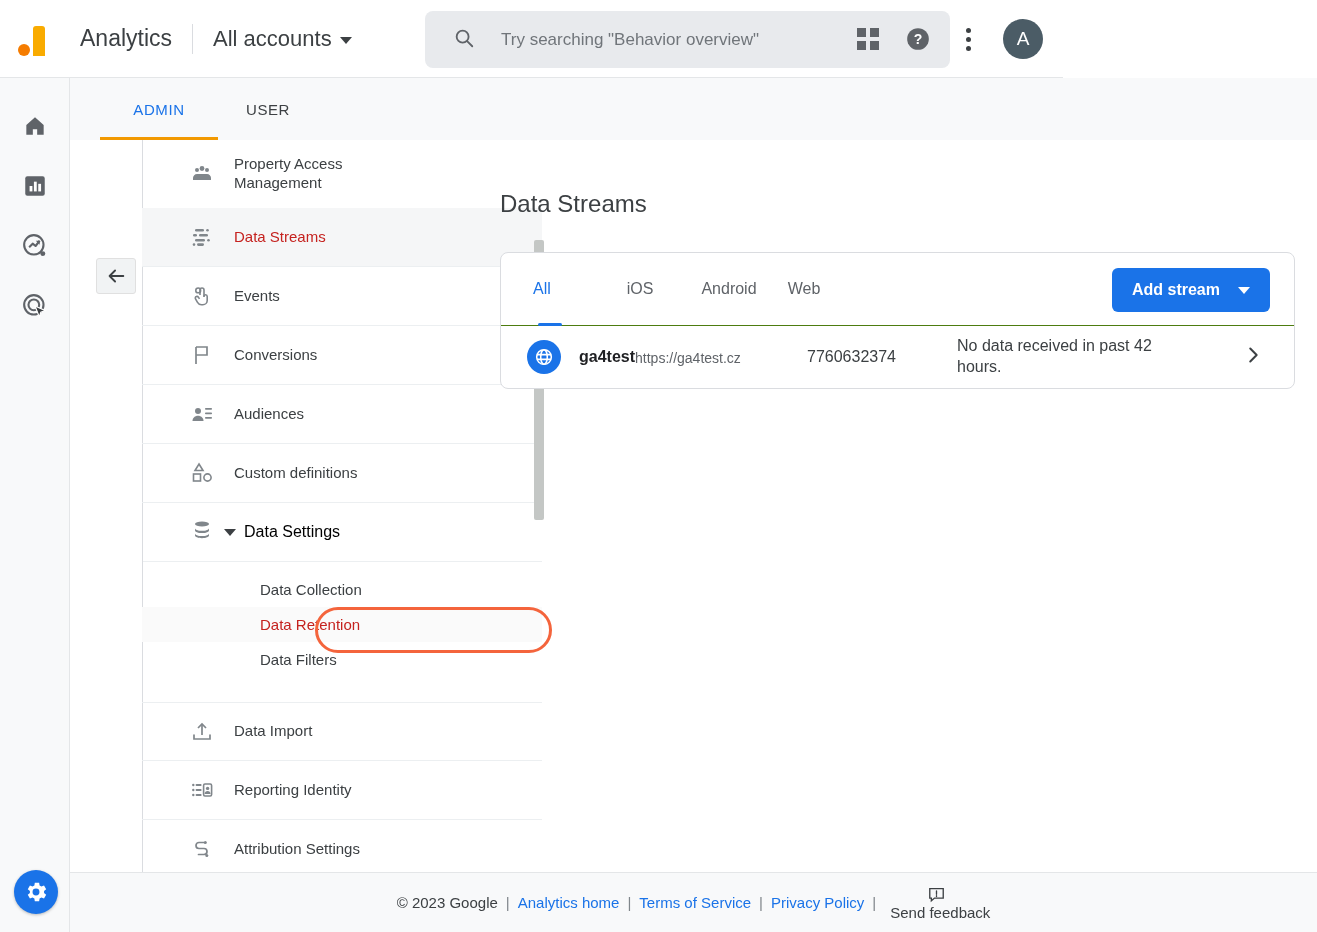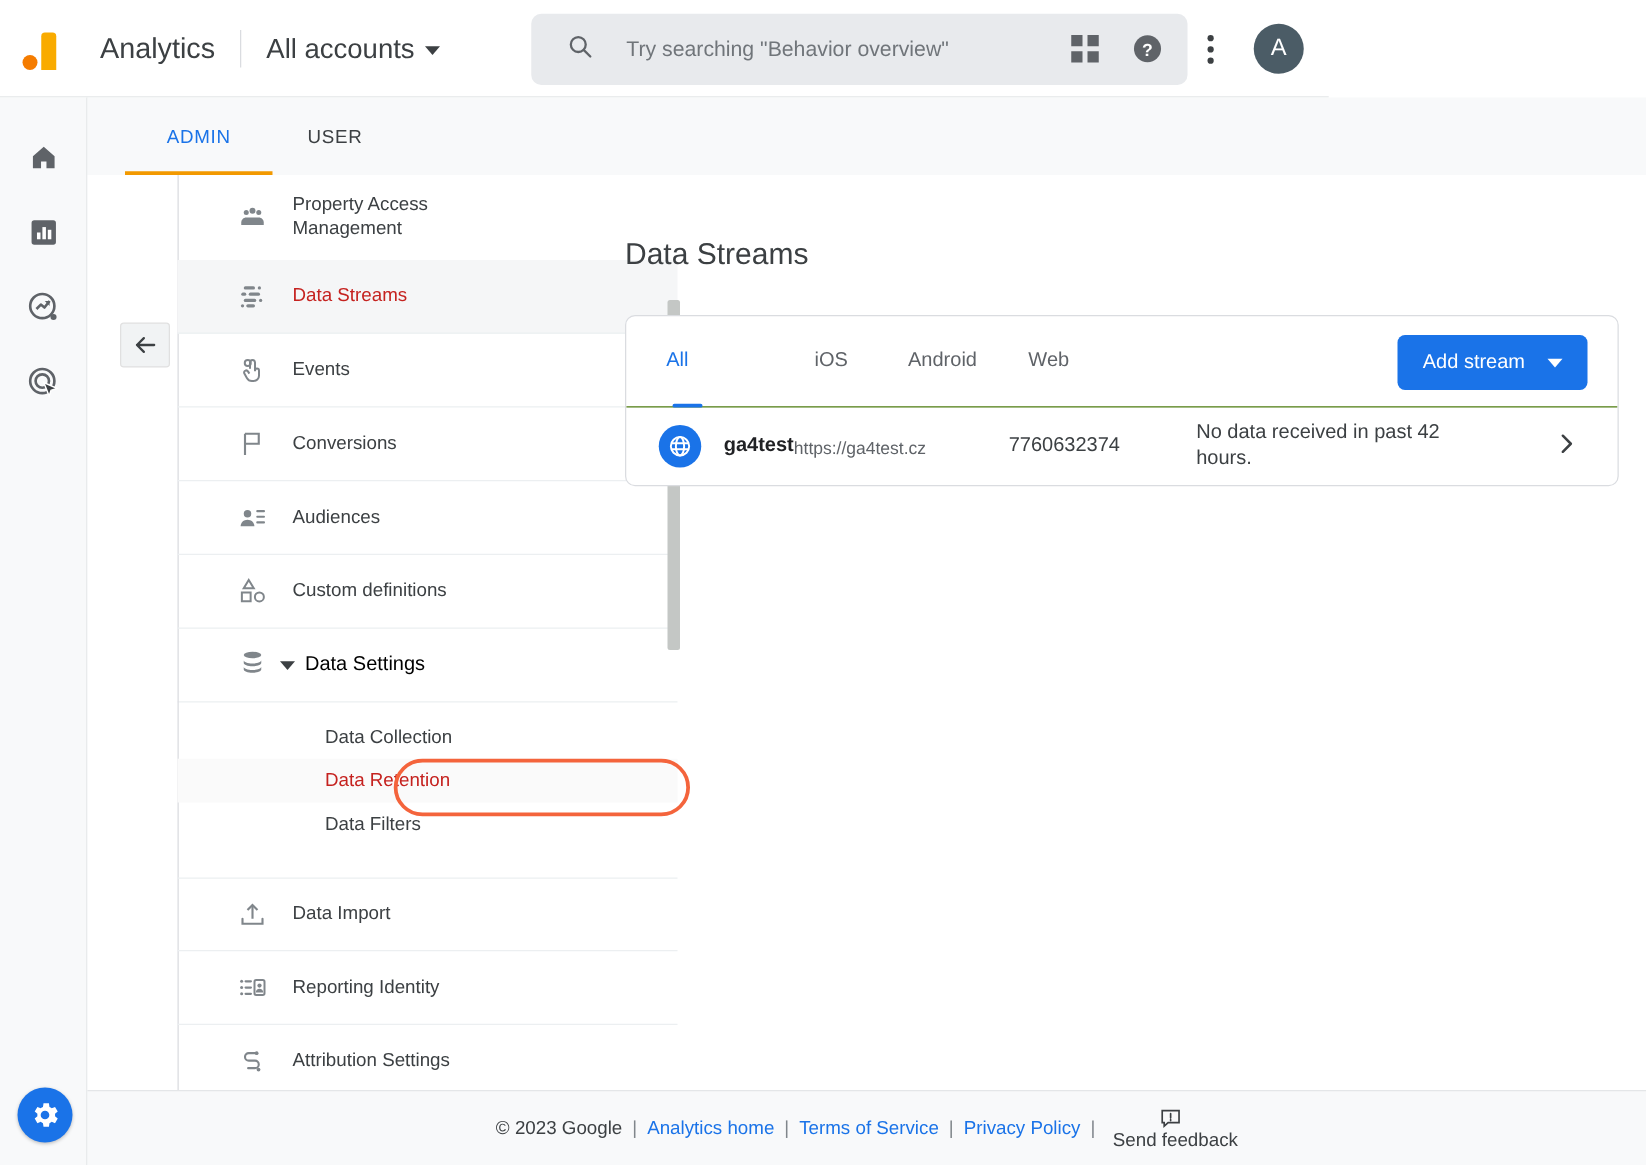--- a/index.html
+++ b/index.html
@@ -145,21 +145,21 @@
     cursor:pointer; position:relative;
   }
   .ctab.sel { color:#1a73e8; }
   .ctab.sel::after {
     content:''; position:absolute; bottom:0; left:50%; transform:translateX(-50%);
     width:24px; height:3px; background:#1a73e8; border-radius:2px;
   }
   .add-btn {
     position:absolute; right:24px; top:15px; height:44px; background:#1a73e8; color:#fff;
     border-radius:6px; display:flex;align-items:center; padding:0 20px; cursor:pointer;
-    font-size:16px; font-weight:normal;
+    font-size:16px; font-weight:bold;
   }
   .add-caret {
     width:0;height:0;border-left:6px solid transparent;border-right:6px solid transparent;
     border-top:7px solid #fff; margin-left:18px;
   }
   .stream-row { height:62px; display:flex; align-items:center; cursor:pointer; position:relative; }
   .globe {
     width:34px;height:34px;border-radius:50%;background:#1a73e8;margin-left:26px;
     display:flex;align-items:center;justify-content:center;
   }
@@ -421,23 +421,23 @@
 
       <div class="nav-scroll"></div>
     </div>
 
     <div class="panel">
       <div class="panel-title">Data Streams</div>
 
       <div class="card">
         <div class="card-head">
           <div class="ctab sel" style="margin-left:32px;width:34px;">All</div>
-          <div class="ctab" style="margin-left:80px;width:36px;justify-content:center;">iOS</div>
+          <div class="ctab" style="margin-left:55px;width:36px;justify-content:center;">iOS</div>
           <div class="ctab" style="margin-left:34px;width:74px;justify-content:center;">Android</div>
-          <div class="ctab" style="margin-left:26px;width:44px;justify-content:center;">Web</div>
+          <div class="ctab" style="margin-left:16px;width:44px;justify-content:center;">Web</div>
           <div class="add-btn">
             <span>Add stream</span>
             <span class="add-caret"></span>
           </div>
         </div>
 
         <div class="stream-row">
           <span class="globe">
             <svg width="22" height="22" viewBox="0 0 24 24" fill="none" stroke="#fff" stroke-width="1.7">
               <circle cx="12" cy="12" r="8"></circle>

